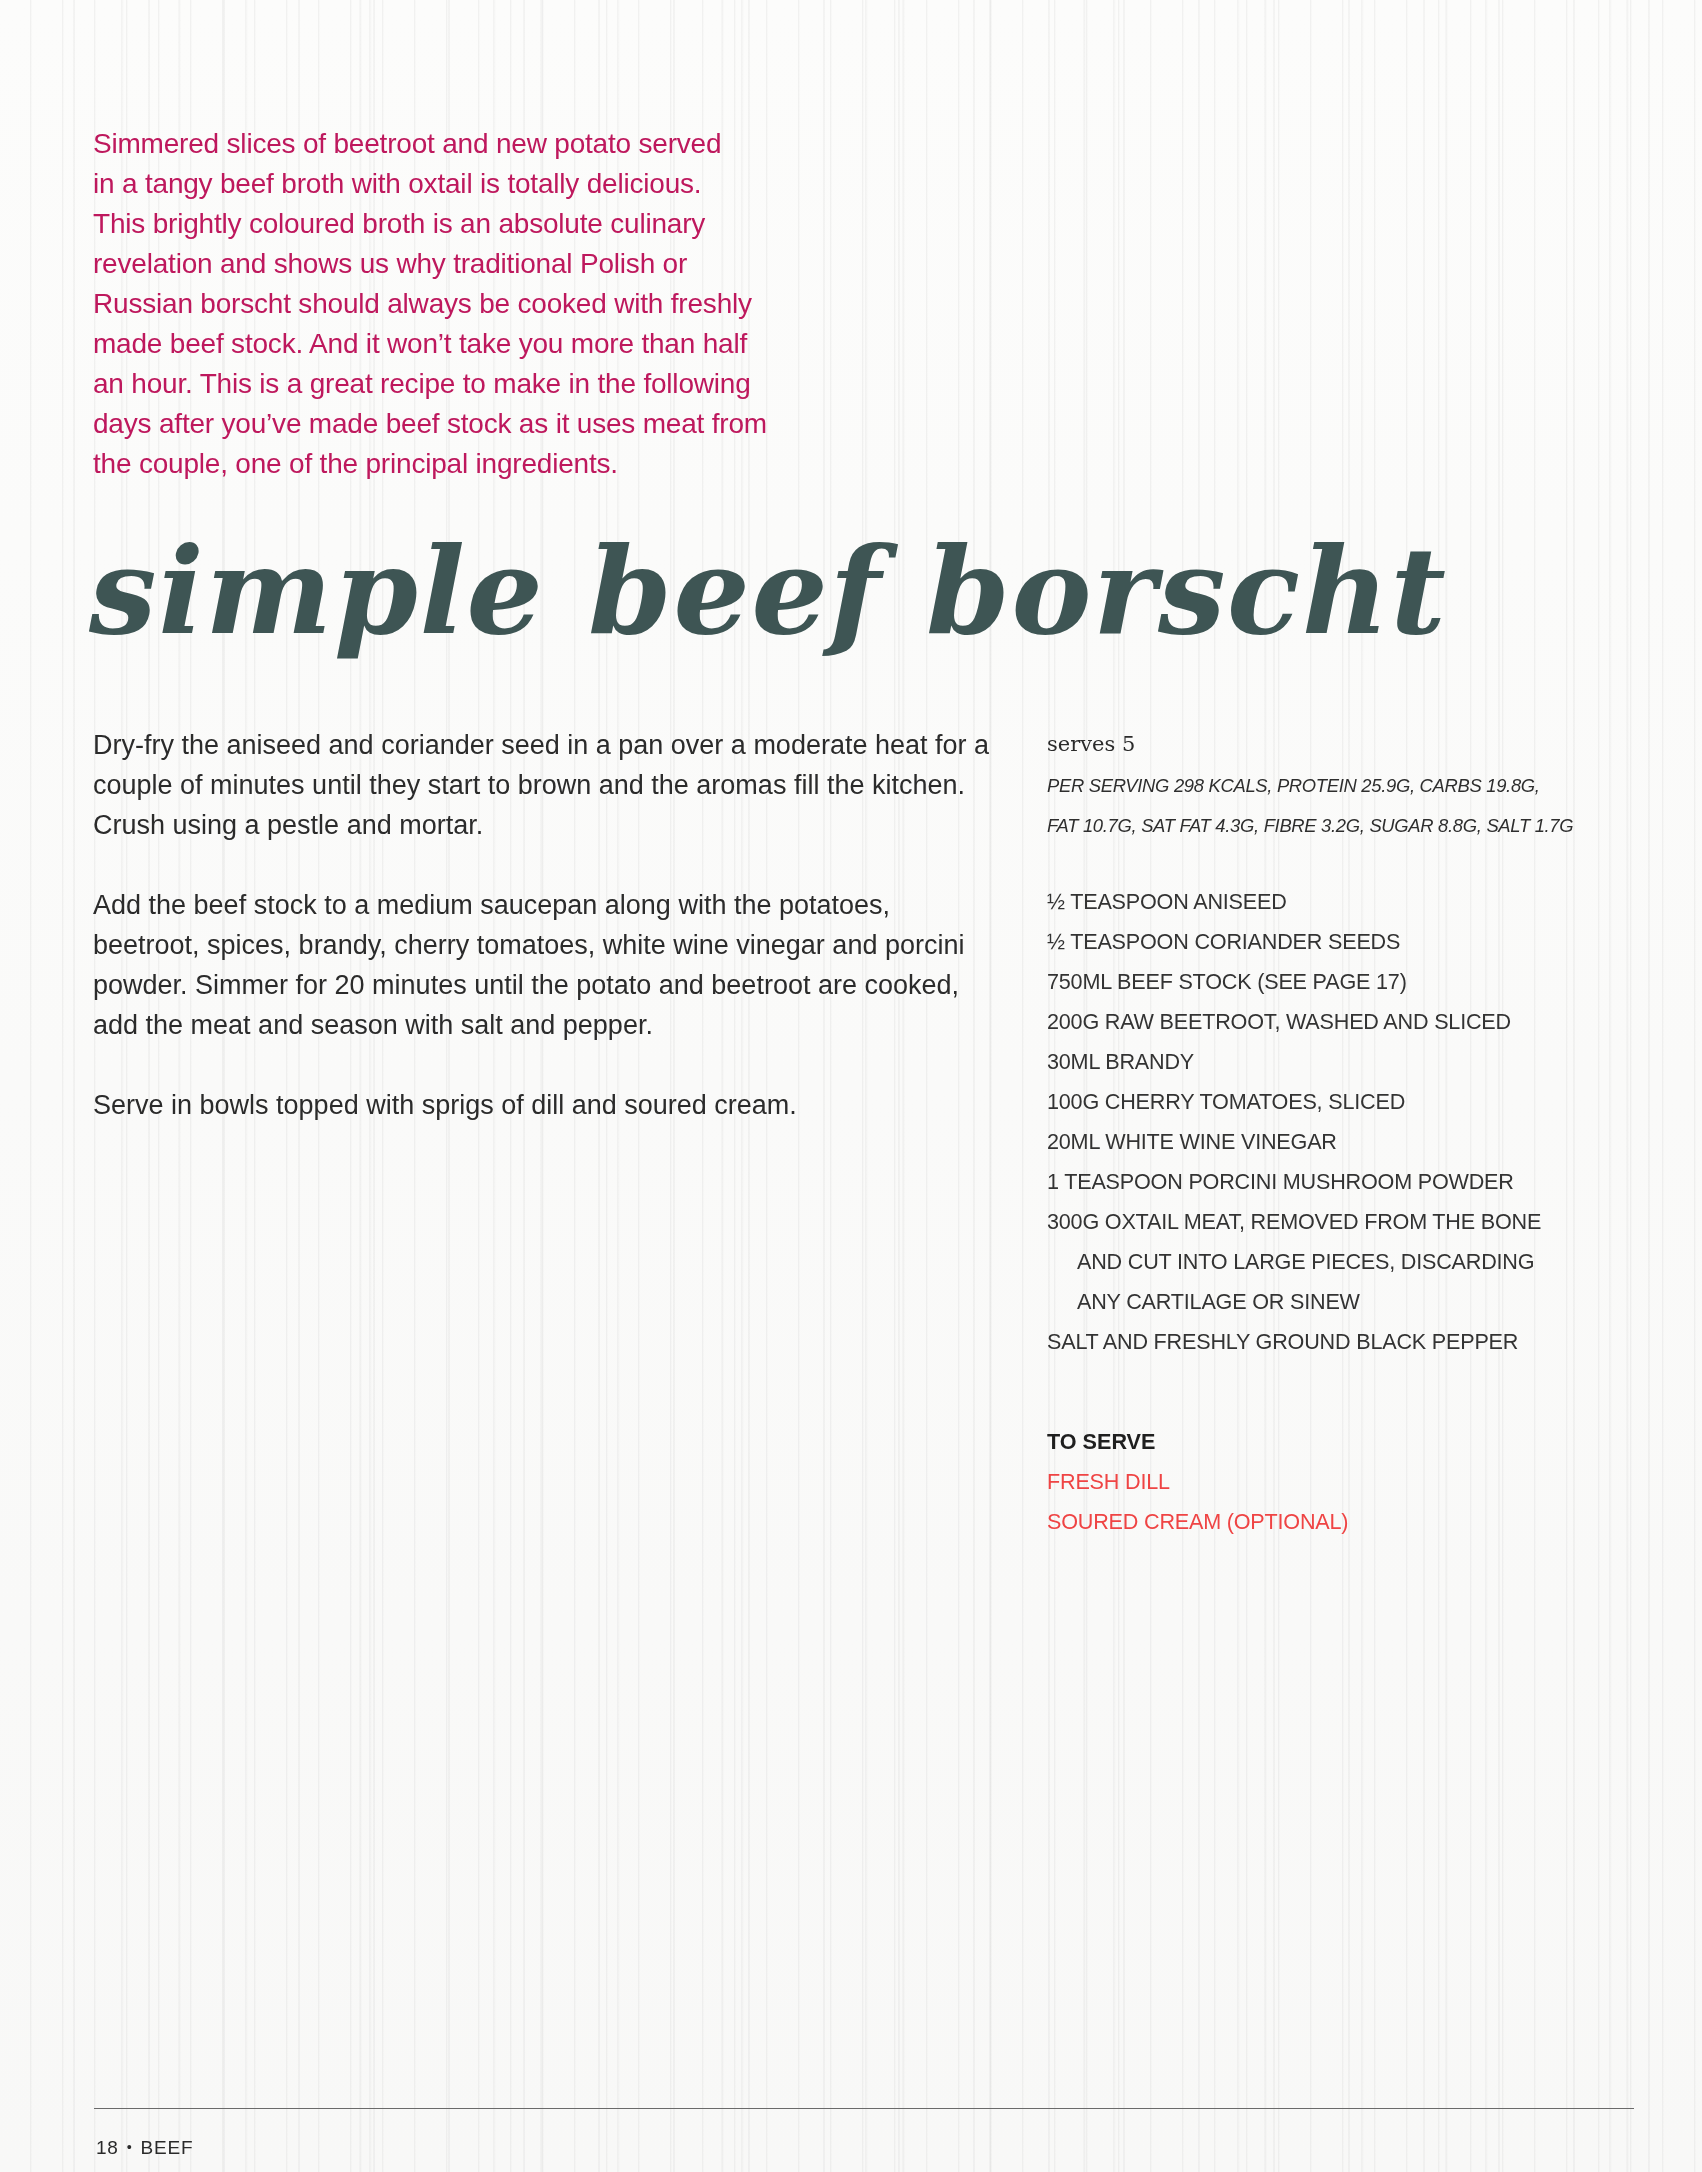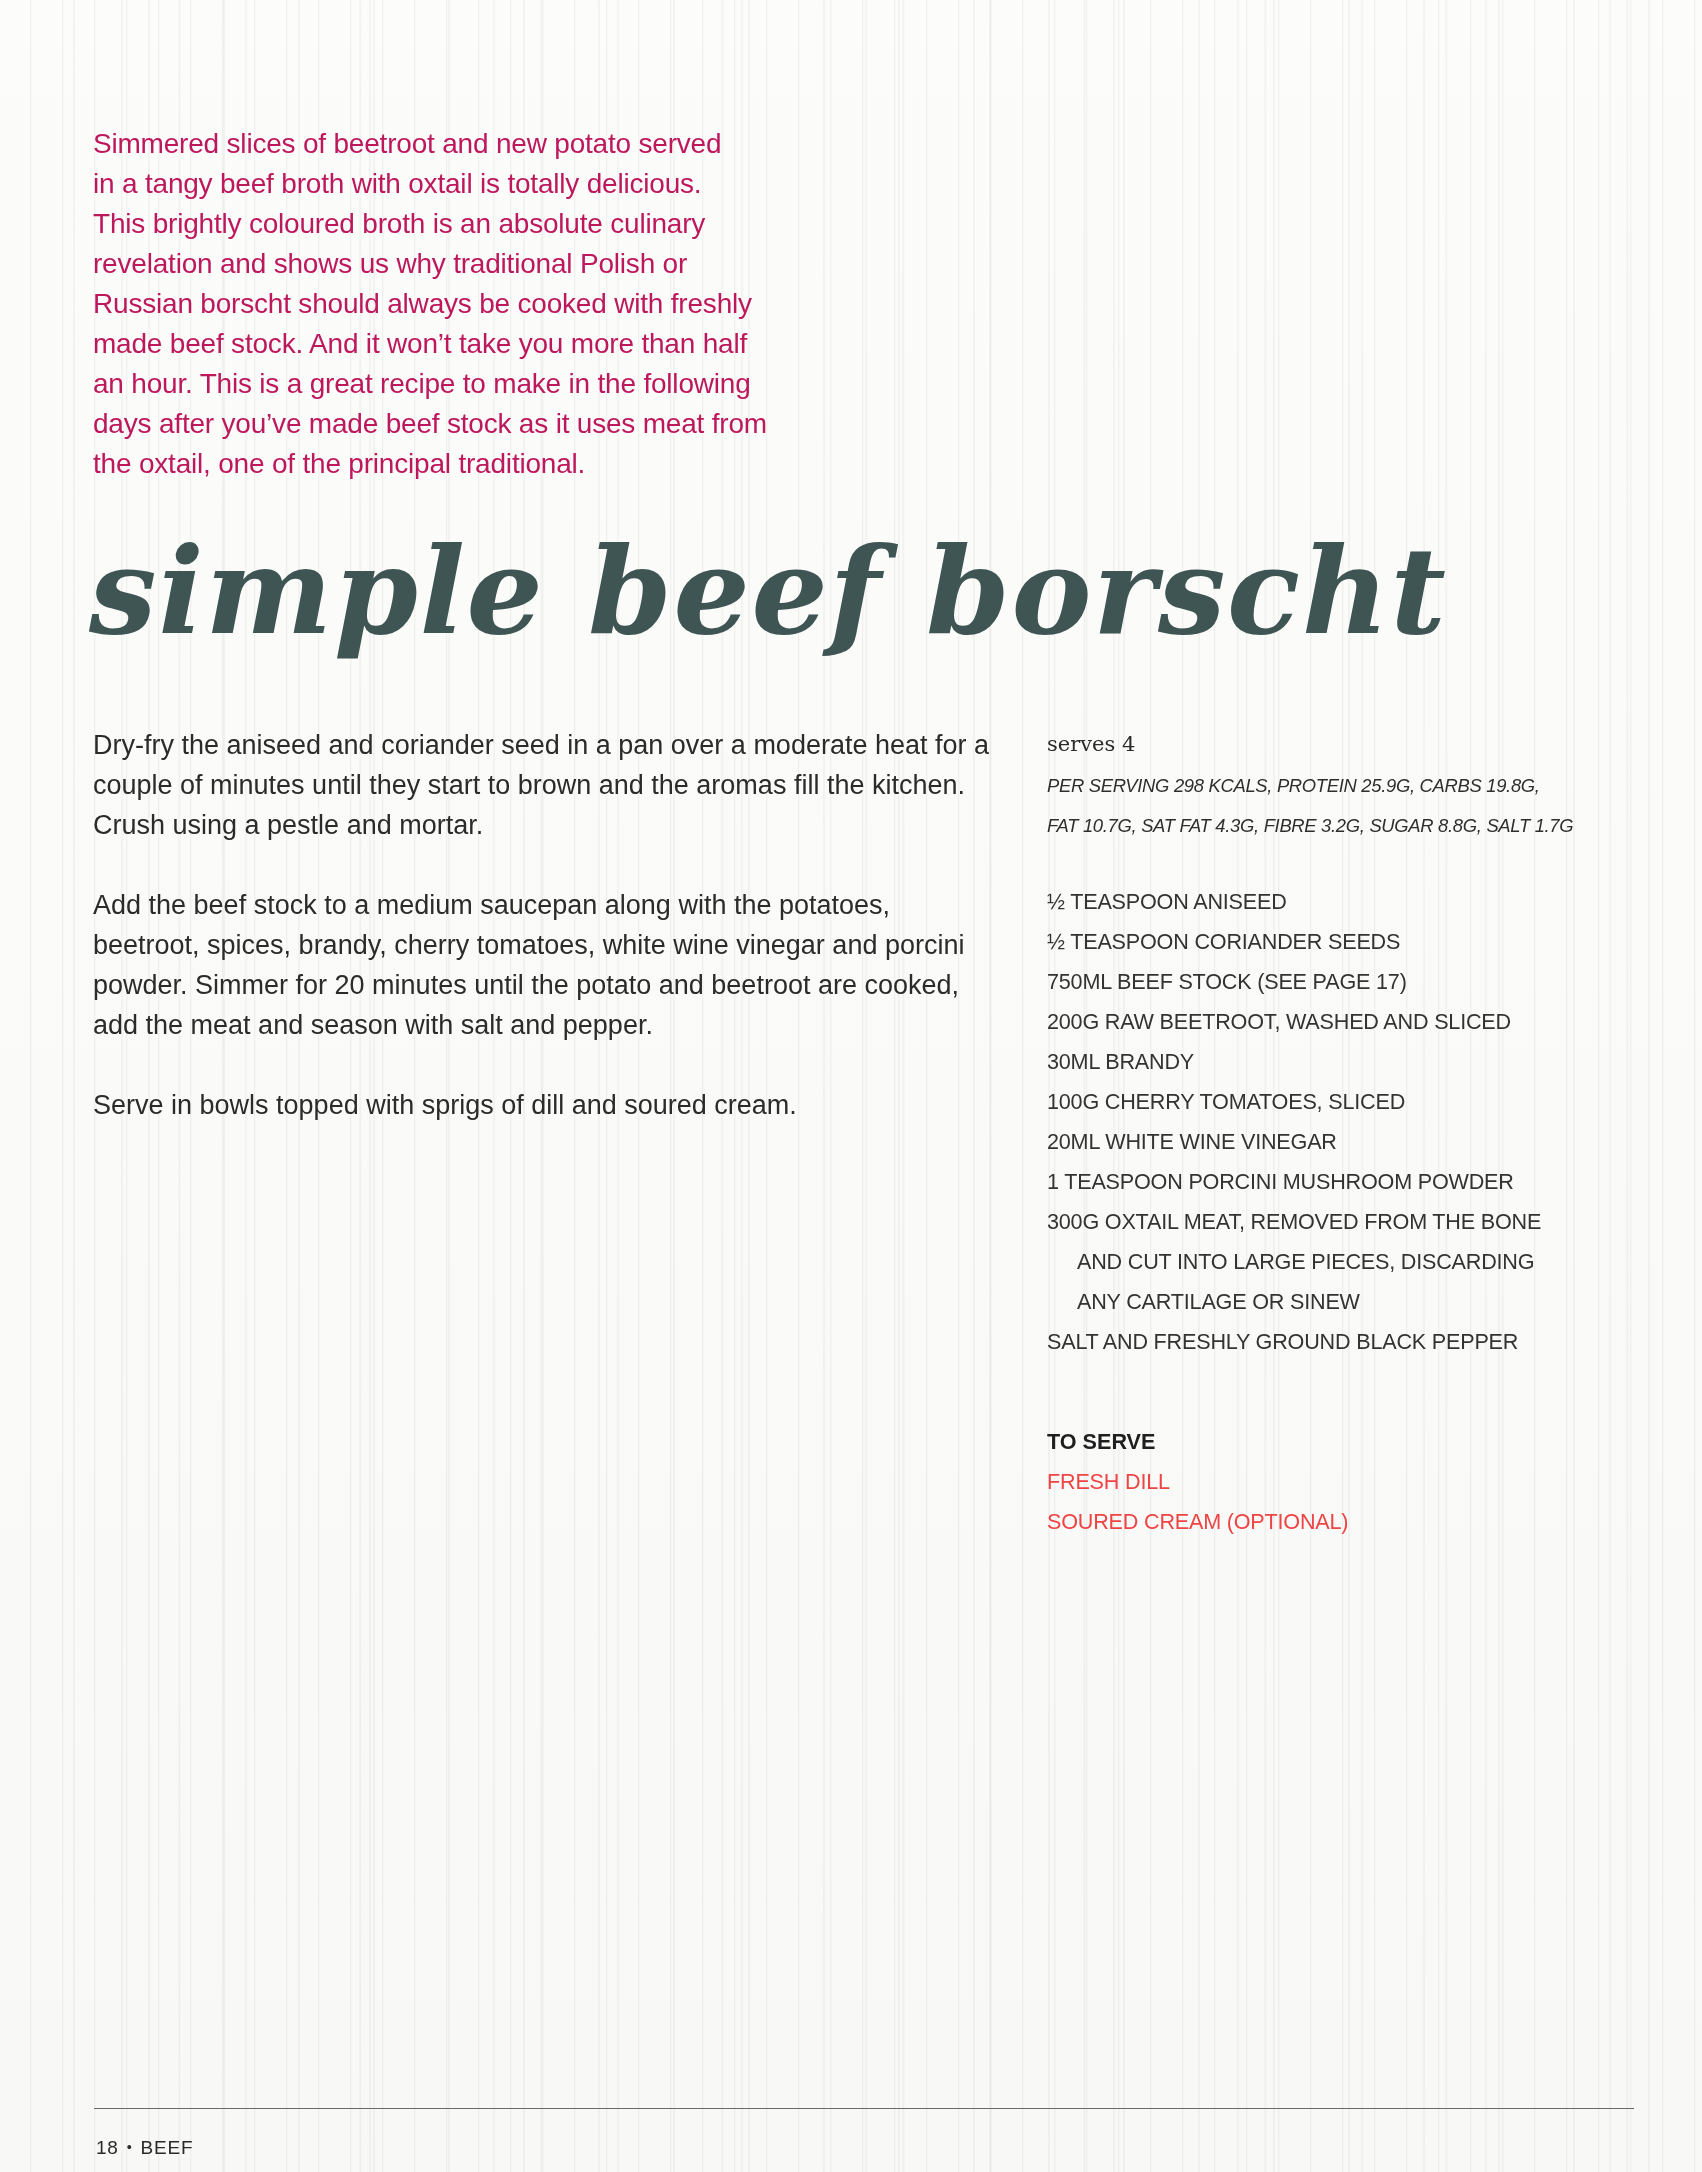--- a/index.html
+++ b/index.html
@@ -72,33 +72,33 @@
 
 <div class="abs intro">
   <p>Simmered slices of beetroot and new potato served</p>
   <p>in a tangy beef broth with oxtail is totally delicious.</p>
   <p>This brightly coloured broth is an absolute culinary</p>
   <p>revelation and shows us why traditional Polish or</p>
   <p>Russian borscht should always be cooked with freshly</p>
   <p>made beef stock. And it won’t take you more than half</p>
   <p>an hour. This is a great recipe to make in the following</p>
   <p>days after you’ve made beef stock as it uses meat from</p>
-  <p>the oxtail, one of the principal traditional.</p>
+  <p>the couple, one of the principal ingredients.</p>
 </div>
 
 <h1 class="abs title" style="margin:0;">simple beef borscht</h1>
 
 <div class="abs method">
   <p>Dry-fry the aniseed and coriander seed in a pan over a moderate heat for a couple of minutes until they start to brown and the aromas fill the kitchen. Crush using a pestle and mortar.</p>
   <p>Add the beef stock to a medium saucepan along with the potatoes, beetroot, spices, brandy, cherry tomatoes, white wine vinegar and porcini powder. Simmer for 20 minutes until the potato and beetroot are cooked, add the meat and season with salt and pepper.</p>
   <p>Serve in bowls topped with sprigs of dill and soured cream.</p>
 </div>
 
 <div class="abs right">
-  <div class="serves">serves 4</div>
+  <div class="serves">serves 5</div>
   <div class="nutrition">
     <div>PER SERVING 298 KCALS, PROTEIN 25.9G, CARBS 19.8G,</div>
     <div>FAT 10.7G, SAT FAT 4.3G, FIBRE 3.2G, SUGAR 8.8G, SALT 1.7G</div>
   </div>
   <ul class="ingredients">
     <li>½ TEASPOON ANISEED</li>
     <li>½ TEASPOON CORIANDER SEEDS</li>
     <li>750ML BEEF STOCK (SEE PAGE 17)</li>
     <li>200G RAW BEETROOT, WASHED AND SLICED</li>
     <li>30ML BRANDY</li>

